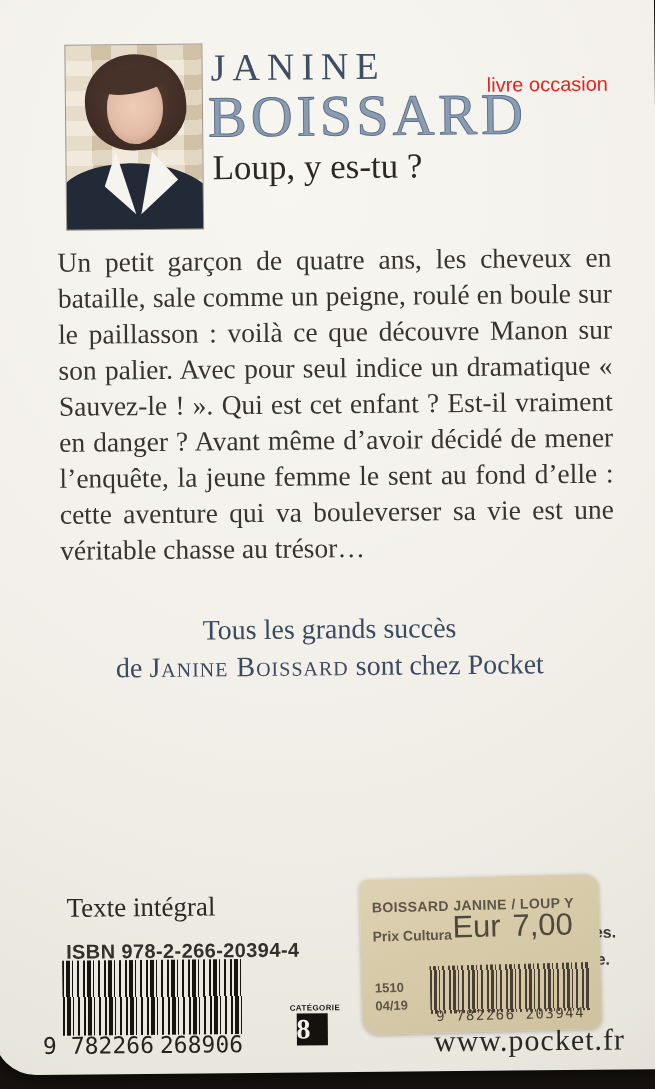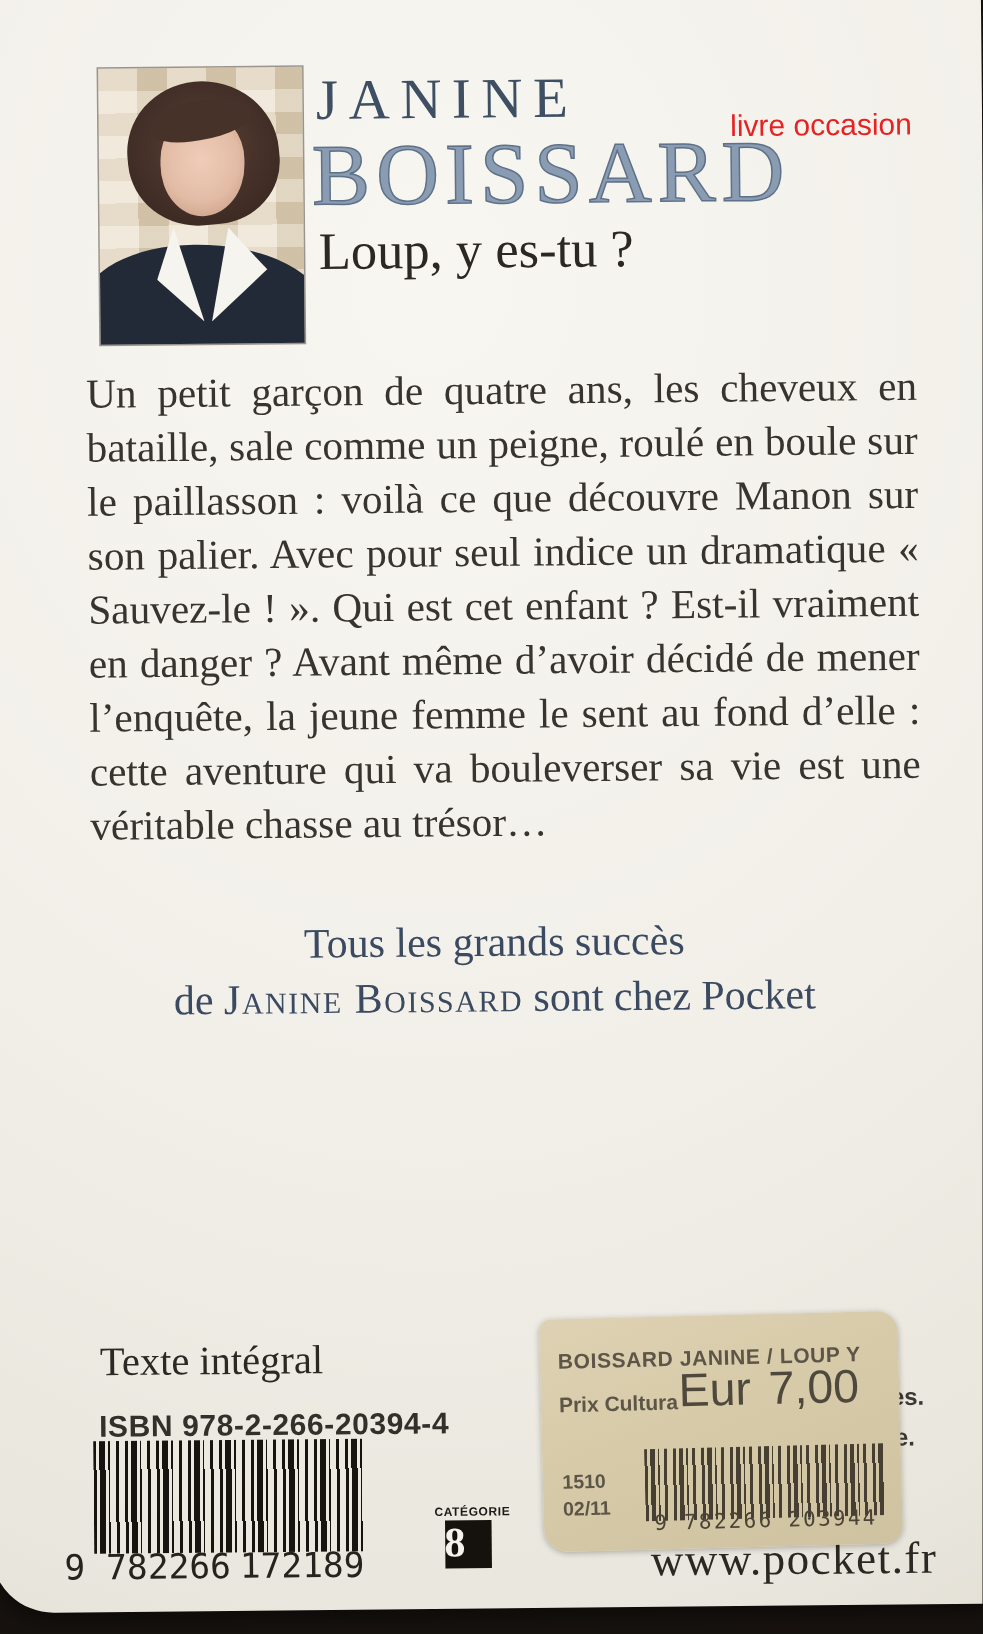--- a/index.html
+++ b/index.html
@@ -132,38 +132,38 @@
       <div>Tous les grands succès</div>
       <div><span>de </span><span class="smallcaps">Janine Boissard</span><span> sont chez Pocket</span></div>
     </div>
 
     <div class="texte-integral">Texte intégral</div>
     <div class="isbn">ISBN 978-2-266-20394-4</div>
     <div class="barcode-main"></div>
     <div class="barcode-digits">
       <span class="bd-lead">9</span>
       <span class="bd-g1">782266</span>
-      <span class="bd-g2">172189</span>
+      <span class="bd-g2">268906</span>
     </div>
 
     <div class="category">
       <div class="cat-label">CATÉGORIE</div>
       <div class="cat-box">8</div>
     </div>
 
     <div class="frag-es">es.</div>
     <div class="frag-le">le.</div>
 
     <div class="website">www.pocket.fr</div>
 
     <div class="sticker">
       <div class="st-title">BOISSARD JANINE / LOUP Y</div>
       <div class="st-price-label">Prix Cultura</div>
       <div class="st-currency">Eur</div>
       <div class="st-price">7,00</div>
       <div class="st-code">1510</div>
-      <div class="st-date">02/11</div>
+      <div class="st-date">04/19</div>
       <div class="st-barcode"></div>
       <div class="st-digits">9 782266 203944</div>
     </div>
 
   </div>
 </div>
 
 </body></html>

